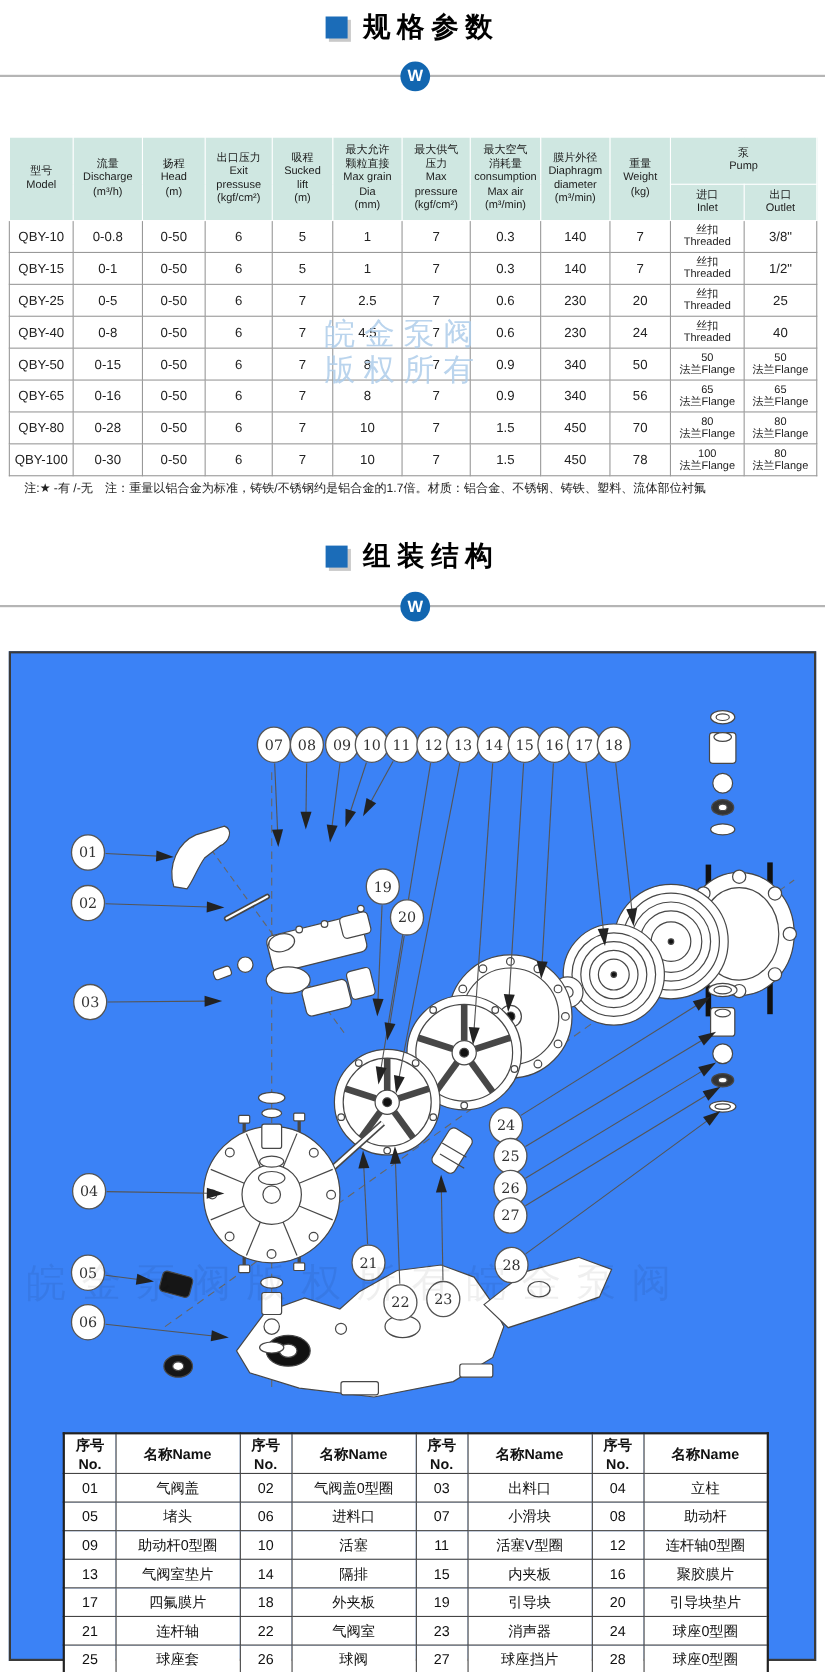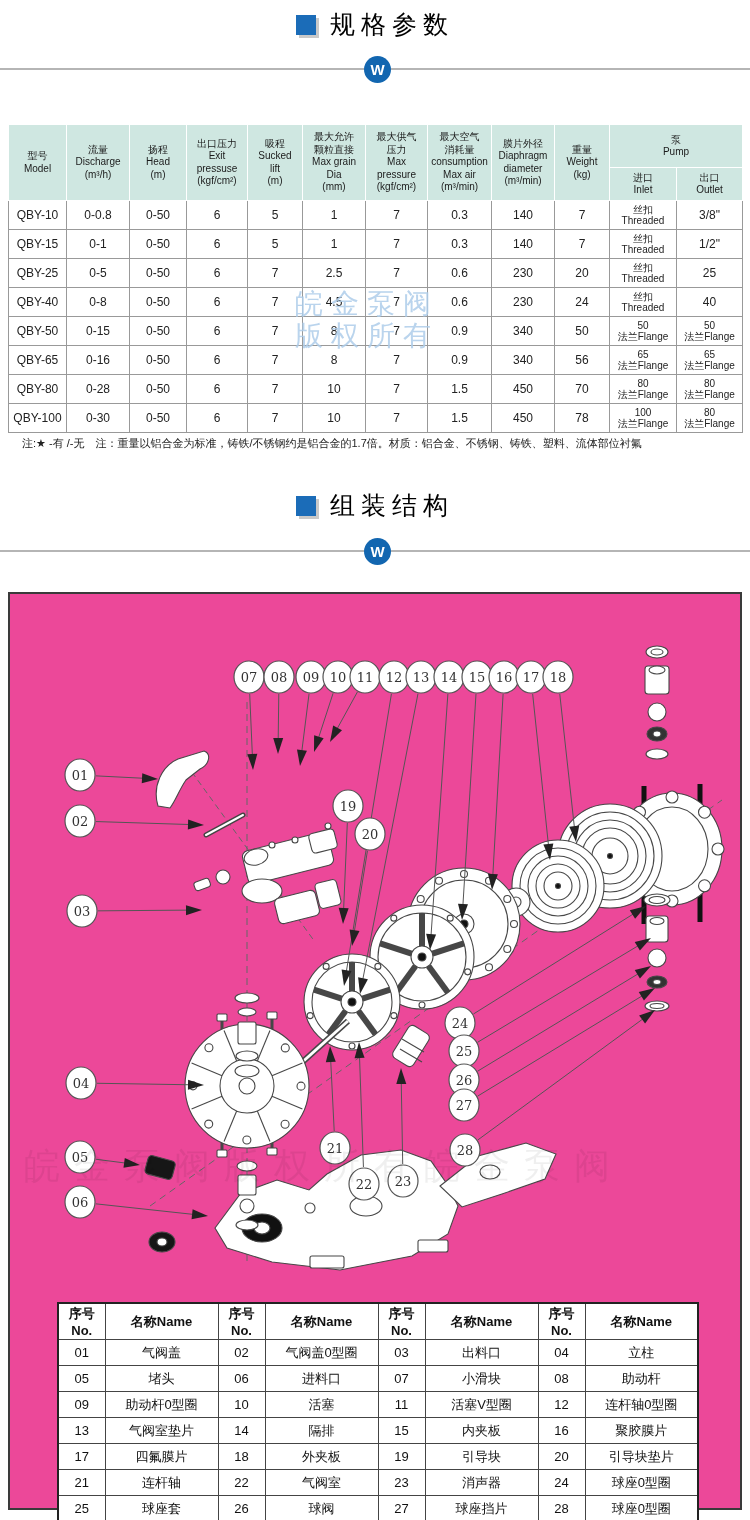--- a/index.html
+++ b/index.html
@@ -1,38 +1,38 @@
 <!DOCTYPE html>
 <html><head>
 <meta charset="utf-8">
 <style>
   html,body{margin:0;padding:0;background:#fff;}
   #page{position:relative;width:750px;height:1520px;background:#fff;overflow:hidden;
         font-family:"Liberation Sans","DejaVu Sans",sans-serif;color:#111;}
   .sec-title{position:absolute;left:0;width:100%;display:flex;justify-content:center;align-items:center;}
   .sec-title .sq{width:20px;height:20px;background:#1b6cb8;box-shadow:3px 3px 0 #c9c9c9;margin-right:14px;}
-  .sec-title .t{font-size:25px;font-weight:normal;letter-spacing:6px;color:#000;}
+  .sec-title .t{font-size:25px;font-weight:bold;letter-spacing:6px;color:#000;}
   .divider{position:absolute;left:0;width:100%;border-top:2px solid #b5b5b5;}
   .divider .wc{position:absolute;left:364px;top:-14px;width:27px;height:27px;border-radius:50%;
       background:#1266b0;color:#fff;font-weight:bold;font-size:15px;line-height:27px;text-align:center;}
   
   #spec{position:absolute;left:8px;top:124px;width:734px;border-collapse:collapse;table-layout:fixed;}
   #spec td{text-align:center;vertical-align:middle;white-space:pre-line;}
   #spec thead td{background:#cfe7e1;border:1px solid #fff;font-size:10px;line-height:1.25;color:#1b1b1b;padding:2px 0;}
   #spec tbody td{border:1px solid #999;font-size:12px;height:26px;color:#222;background:#fff;}
   #spec tbody td.two{font-size:10px;line-height:1.15;}
   #spec{border:1px solid #999;}
   #spec thead tr:first-child td{height:38px;}
   #spec thead tr:last-child td{height:28px;}
   .note{position:absolute;left:22px;top:436px;font-size:11px;color:#222;letter-spacing:0;}
   
   .wm{position:absolute;left:295px;top:288px;font-size:28px;letter-spacing:8px;line-height:1.15;
       color:#aecdea;opacity:.85;pointer-events:none;text-align:center;}
   
-  #dbox{position:absolute;left:8px;top:592px;width:730px;height:914px;border:2px solid #3a3a3a;background:#ec4899;}
+  #dbox{position:absolute;left:8px;top:592px;width:730px;height:914px;border:2px solid #3a3a3a;background:#3b82f6;}
   #dwm{position:absolute;left:14px;top:548px;width:700px;font-size:36px;letter-spacing:14px;color:#000;
        opacity:.06;white-space:nowrap;overflow:hidden;pointer-events:none;}
   
   #parts{position:absolute;left:47px;top:708px;width:640px;border-collapse:collapse;table-layout:fixed;
          border:2px solid #222;}
   #parts td{border:1px solid #444;text-align:center;vertical-align:middle;font-size:13px;height:23px;color:#111;background:#fff;}
   #parts td.ph{font-weight:bold;font-size:13px;}
   svg text{font-family:"DejaVu Serif","Liberation Serif",serif;}
 </style>
 </head>

